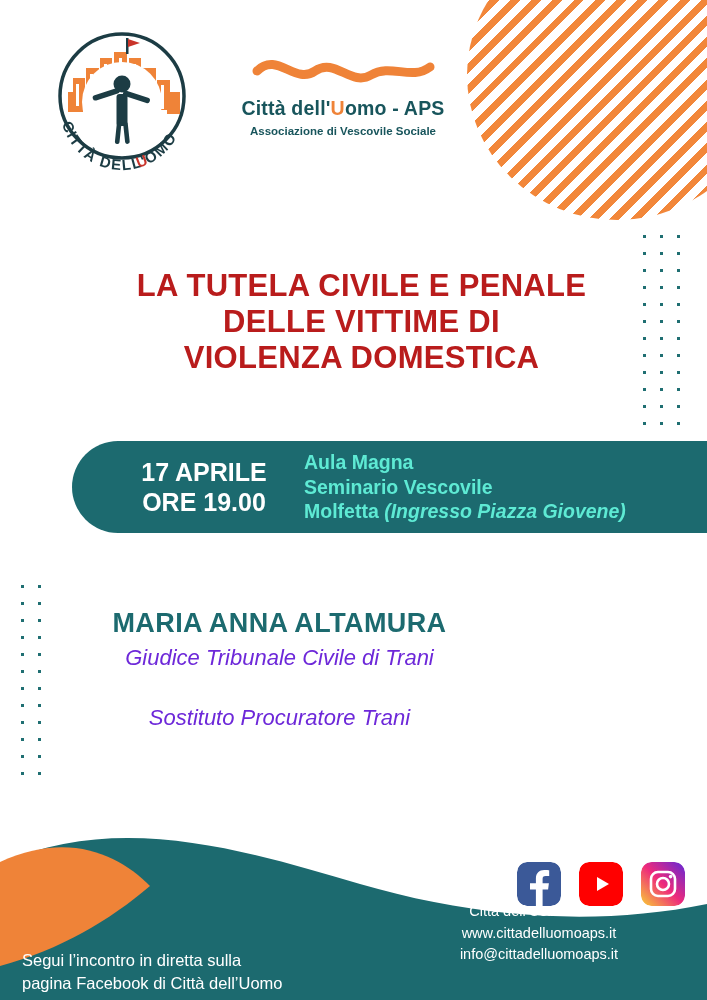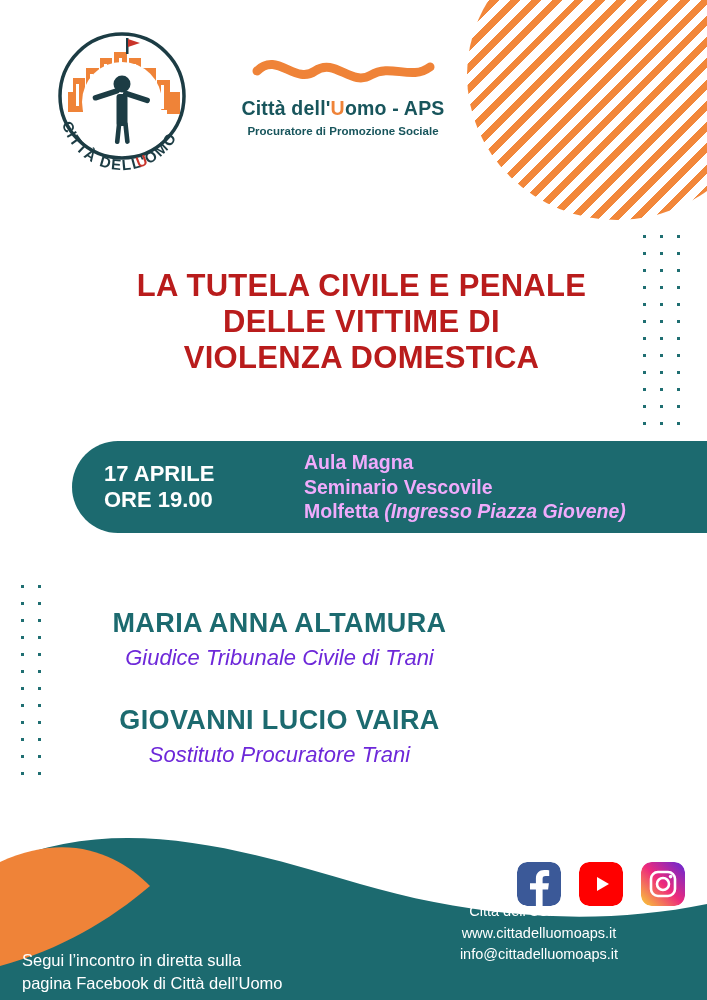--- a/index.html
+++ b/index.html
@@ -75,25 +75,25 @@
   
   .band {
     position:absolute; left:72px; top:441px;
     width:635px; height:92px;
     background:#1c6a6f;
     border-top-left-radius:46px;
     border-bottom-left-radius:46px;
     display:flex; align-items:center;
   }
   .band-date {
-    color:#ffffff; font-weight:bold; font-size:22px; line-height:1.2;
-    padding-left:32px; width:232px;
+    color:#ffffff; font-weight:bold; font-size:25px; line-height:1.2;
+    padding-left:32px; width:232px;text-align:center;
   }
   .band-venue {
-    color:#f0abfc; font-size:19.5px; font-weight:bold; line-height:1.26;
+    color:#5eead4; font-size:19.5px; font-weight:bold; line-height:1.26;
   }
   .band-venue .note { font-weight:bold; font-style:italic; }
 
   
   .speakers { position:absolute; left:0; top:608px; width:559px; text-align:center; }
   .sp-name {
     color:#1c6a6f; font-weight:bold; font-size:27px; letter-spacing:.4px;
   }
   .sp-role {
     color:#6d28d9; font-style:italic; font-size:22px; margin-top:6px;
@@ -194,21 +194,21 @@
         <textPath href="#arcTextTop" startOffset="64%">OMO</textPath>
       </text>
     </svg>
   </div>
 
   <div class="brand">
     <svg class="squiggle" viewBox="0 0 185 36" xmlns="http://www.w3.org/2000/svg">
       <path d="M6 16 C 26 -4, 44 30, 64 16 C 84 2, 100 32, 120 20 C 140 8, 160 26, 179 12" fill="none" stroke="#ef8338" stroke-width="9" stroke-linecap="round"></path>
     </svg>
     <div class="brand-name"><span>Città dell'</span><span class="u">U</span><span>omo - APS</span></div>
-    <div class="brand-sub">Procuratore di Promozione Sociale</div>
+    <div class="brand-sub">Associazione di Vescovile Sociale</div>
   </div>
 
   <div class="title">
     <div>LA TUTELA CIVILE E PENALE</div>
     <div>DELLE VITTIME DI</div>
     <div>VIOLENZA DOMESTICA</div>
   </div>
 
   <div class="band">
     <div class="band-date">
@@ -221,21 +221,20 @@
       <div><span>Molfetta </span><span class="note">(Ingresso Piazza Giovene)</span></div>
     </div>
   </div>
 
   <div class="speakers">
     <div class="sp-block">
       <div class="sp-name">MARIA ANNA ALTAMURA</div>
       <div class="sp-role">Giudice Tribunale Civile di Trani</div>
     </div>
     <div class="sp-block">
-      <div class="sp-name">GIOVANNI LUCIO VAIRA</div>
       <div class="sp-role">Sostituto Procuratore Trani</div>
     </div>
   </div>
 
   <div class="bottom-wrap">
     <svg width="707" height="200" viewBox="0 0 707 200" xmlns="http://www.w3.org/2000/svg">
       <path d="M0 64 C 120 10, 250 52, 360 84 C 470 116, 590 128, 707 104 L707 200 L0 200 Z" fill="#1c6a6f"></path>
       <path d="M0 62 C 70 30, 120 56, 150 86 C 110 120, 60 150, 0 166 Z" fill="#ef8338"></path>
     </svg>
   </div>

